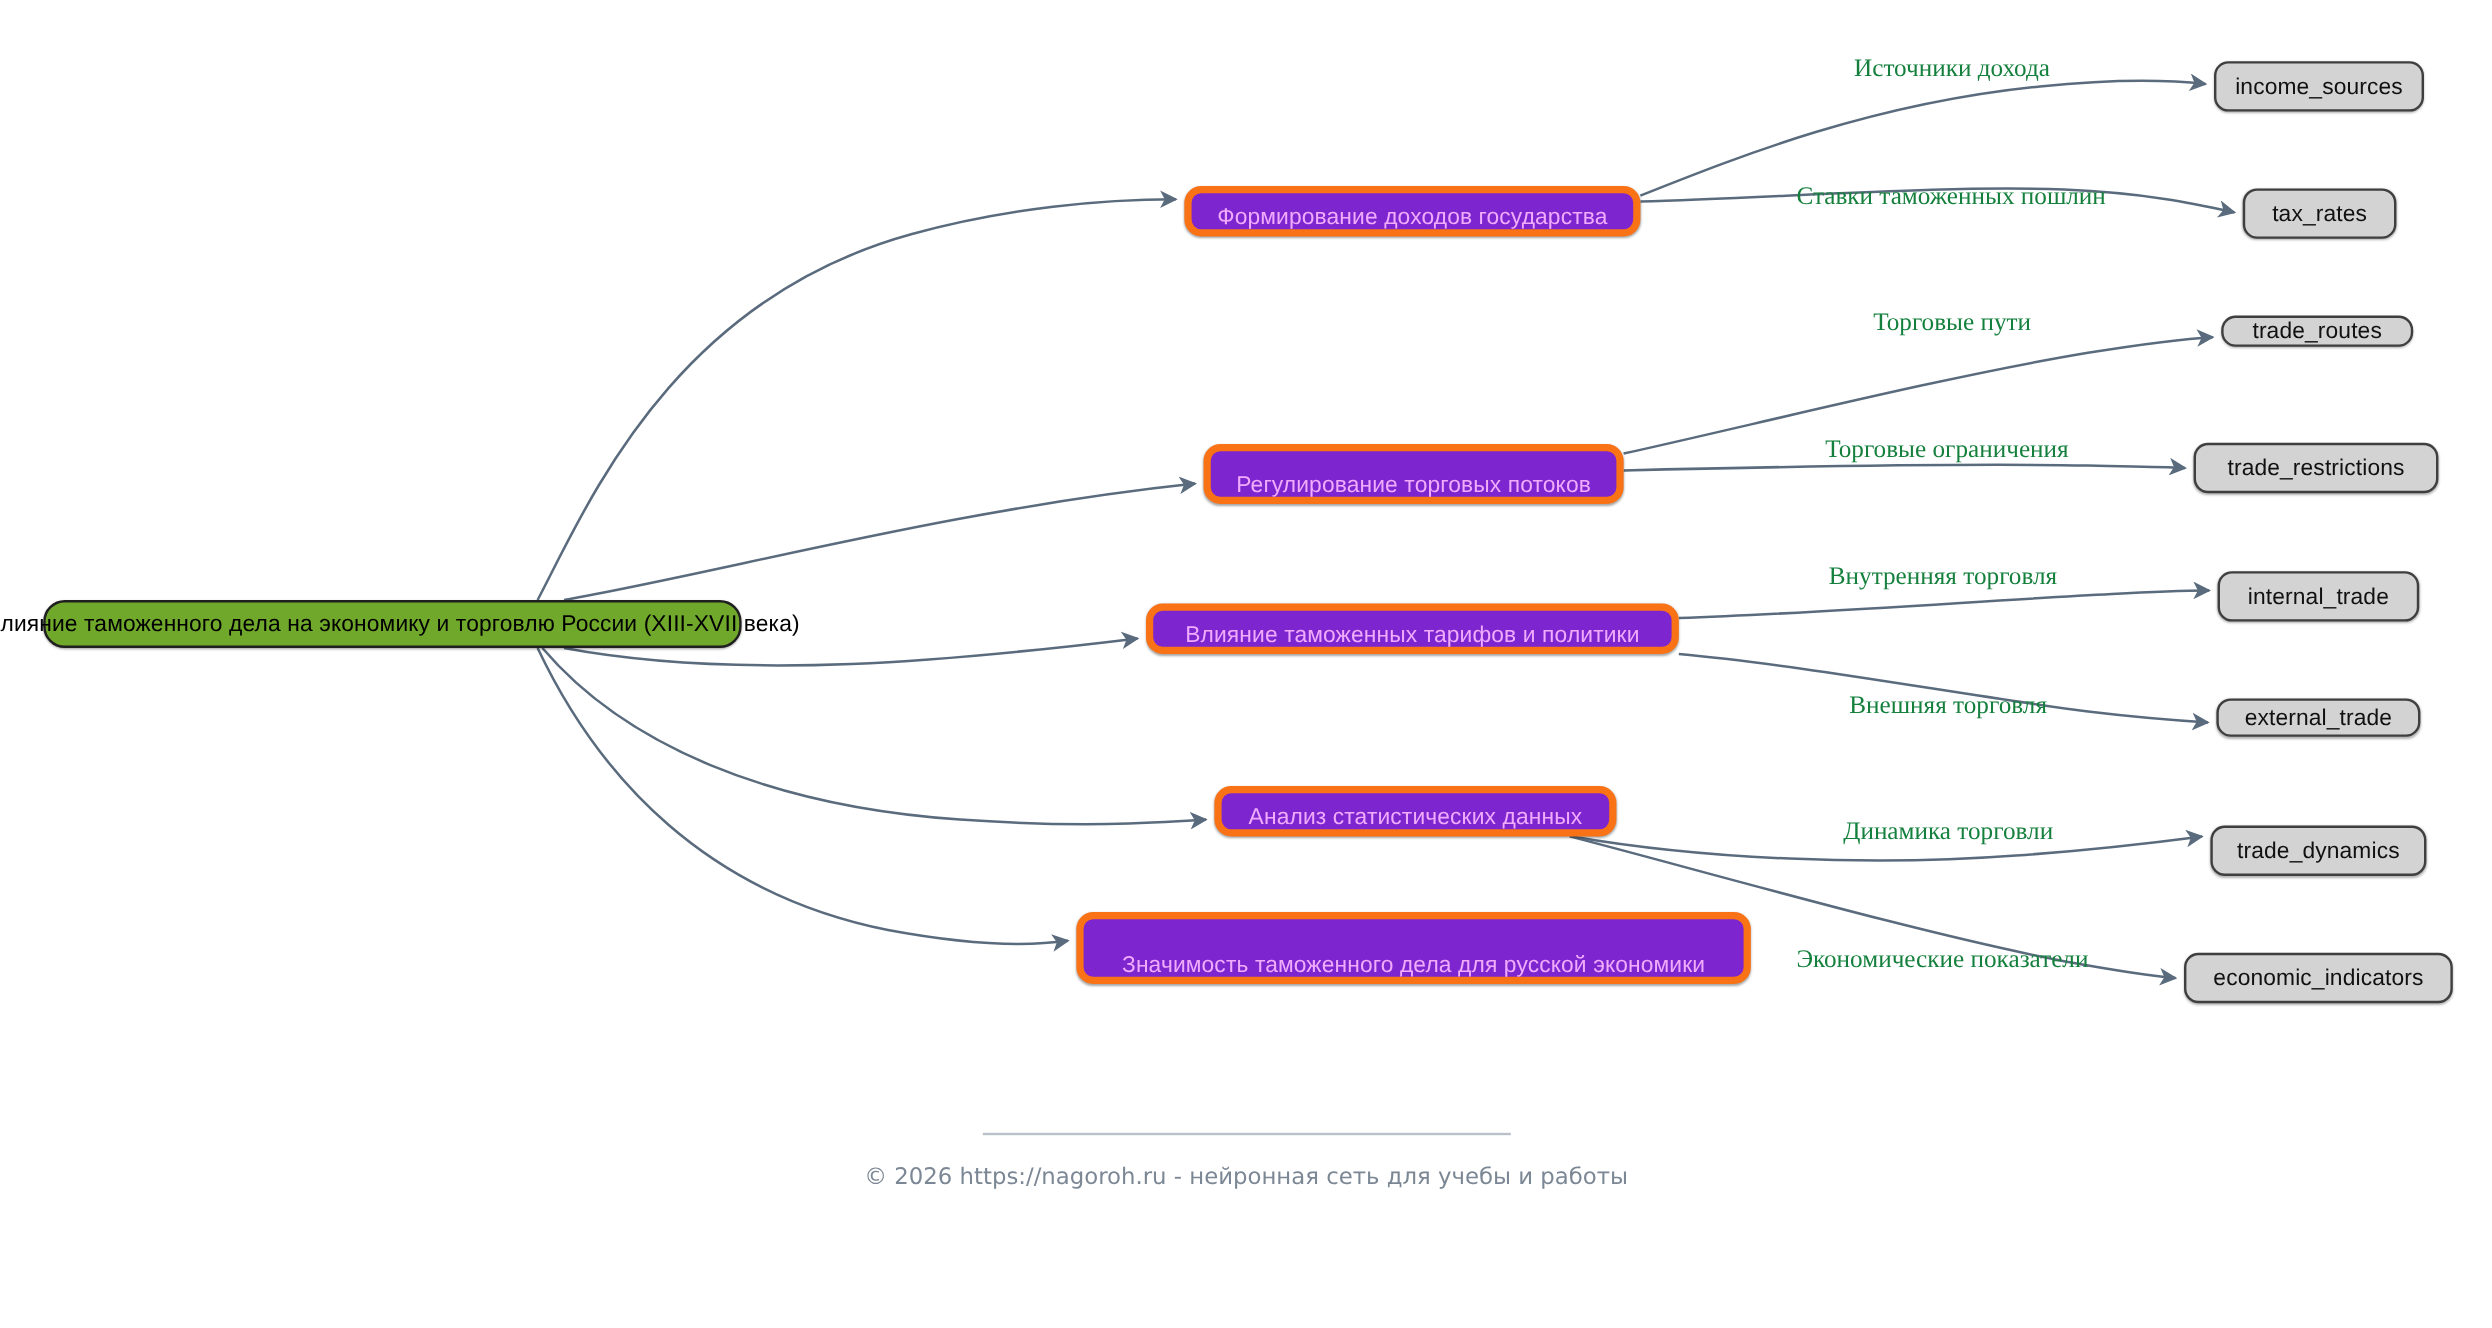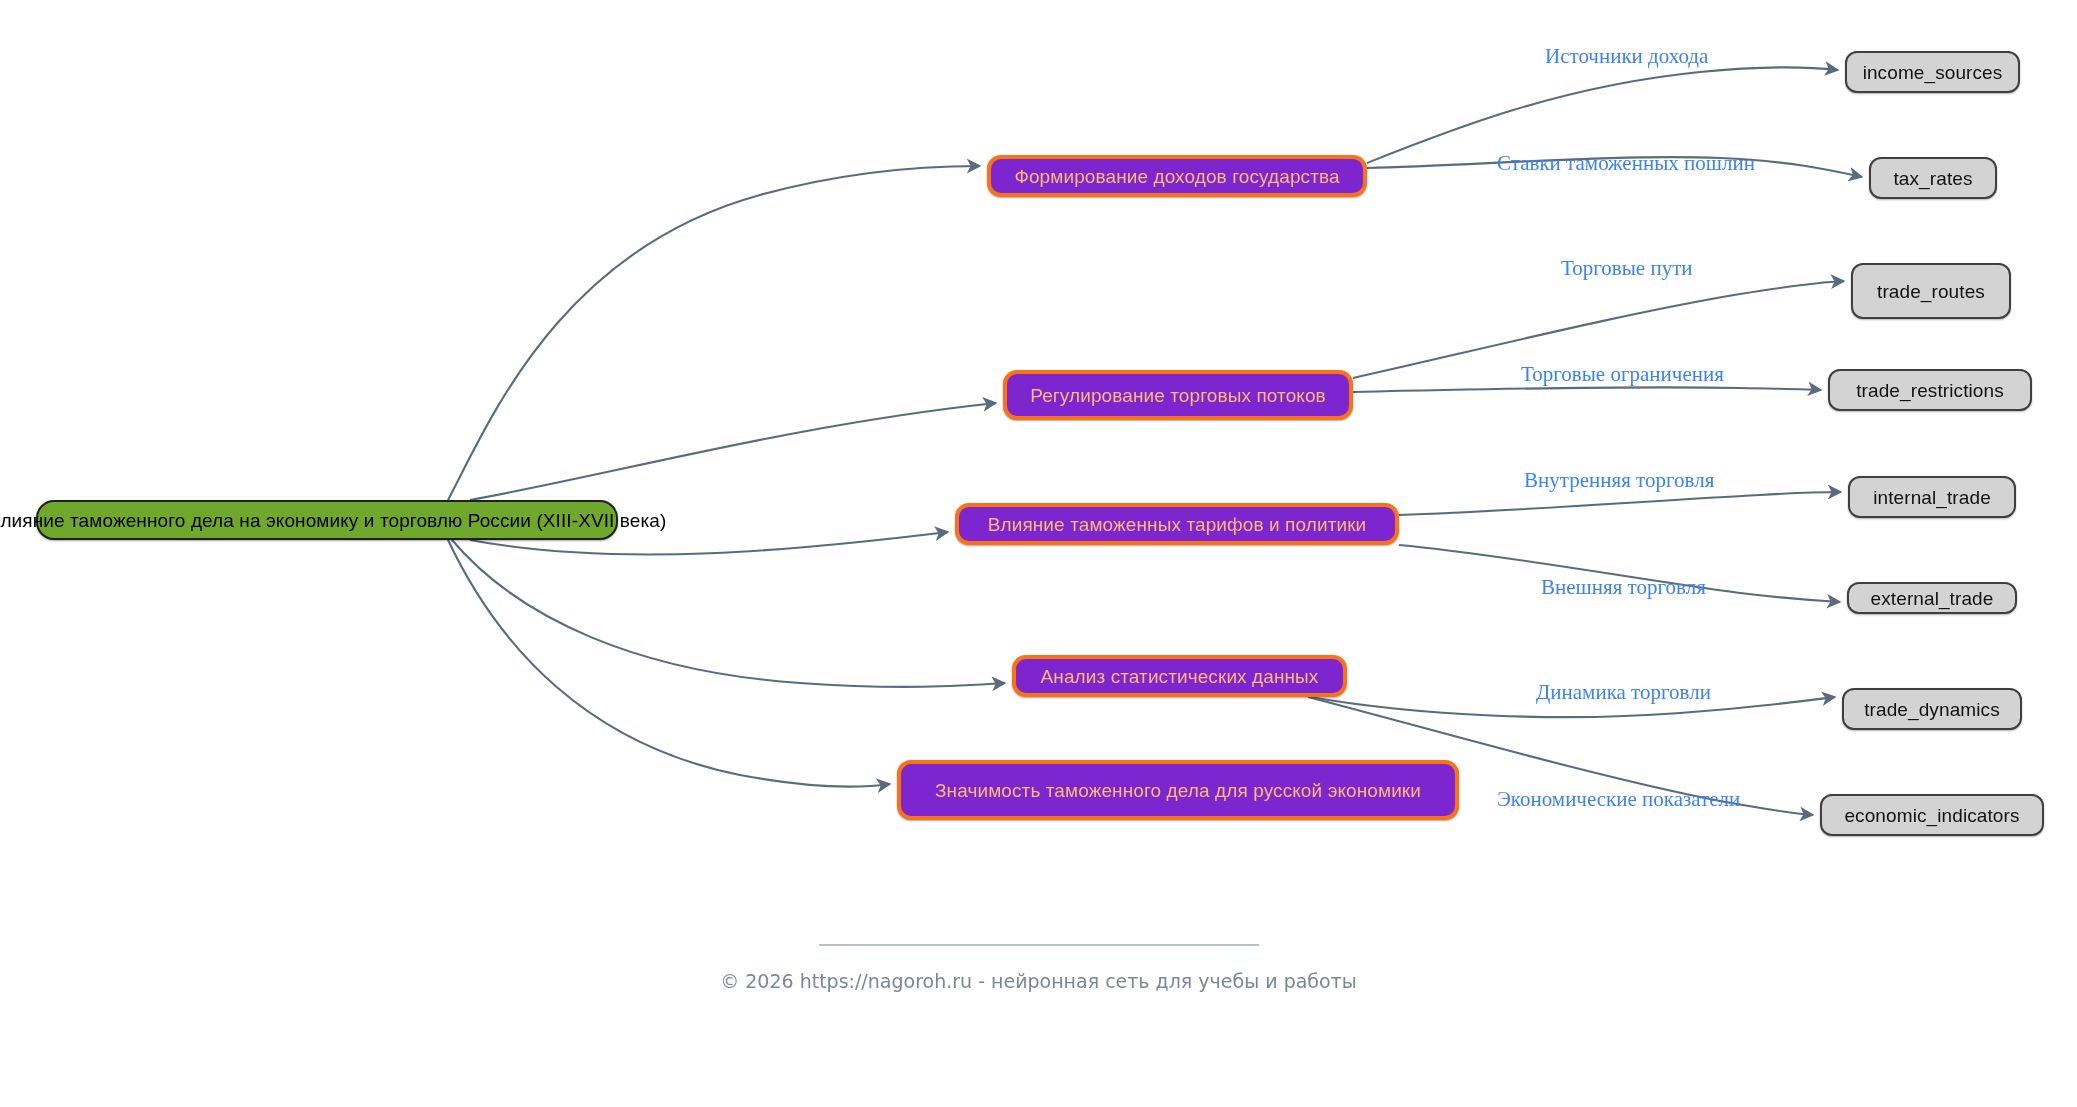--- a/index.html
+++ b/index.html
@@ -43,42 +43,43 @@
     background: #6fa82b;
     color: #000000;
     font-size: 19px;
     border-radius: 18px;
     border: 2px solid #1f1f1f;
     box-shadow: 0 1px 2px rgba(0,0,0,.35);
   }
 
   .node.branch {
     background: #7d25cf;
-    color: #fdba74;
+    color: #f0abfc;
     font-size: 19px;
     border-radius: 14px;
-    border: 4px solid #f97316;
+    border: 6px solid #f97316;
     box-shadow: 0 1px 2px rgba(0,0,0,.35);
+    align-items: flex-end;
   }
 
   .node.leaf {
     background: #d3d3d3;
     color: #111111;
     font-size: 19px;
     border: 2px solid #3f3f3f;
     border-radius: 12px;
     box-shadow: 0 1px 2px rgba(0,0,0,.3);
   }
 
   
   .edge-label {
     position: absolute;
     font-family: "Liberation Serif", serif;
     font-size: 21px;
-    color: #3b82f6;
+    color: #15803d;
     white-space: nowrap;
     line-height: 1;
   }
 
   
   #footer {
     position: absolute;
     left: 0;
     top: 922px;
     width: 2077px;
@@ -164,21 +165,21 @@
 </div>
 
 <div class="node leaf" style="left:1845px; top:51px; width:175px; height:42px;">
   <span>income_sources</span>
 </div>
 
 <div class="node leaf" style="left:1869px; top:157px; width:128px; height:42px;">
   <span>tax_rates</span>
 </div>
 
-<div class="node leaf" style="left:1851px; top:263px; width:160px; height:56px;">
+<div class="node leaf" style="left:1851px; top:263px; width:160px; height:26px;">
   <span>trade_routes</span>
 </div>
 
 <div class="node leaf" style="left:1828px; top:369px; width:204px; height:42px;">
   <span>trade_restrictions</span>
 </div>
 
 <div class="node leaf" style="left:1848px; top:476px; width:168px; height:42px;">
   <span>internal_trade</span>
 </div>

